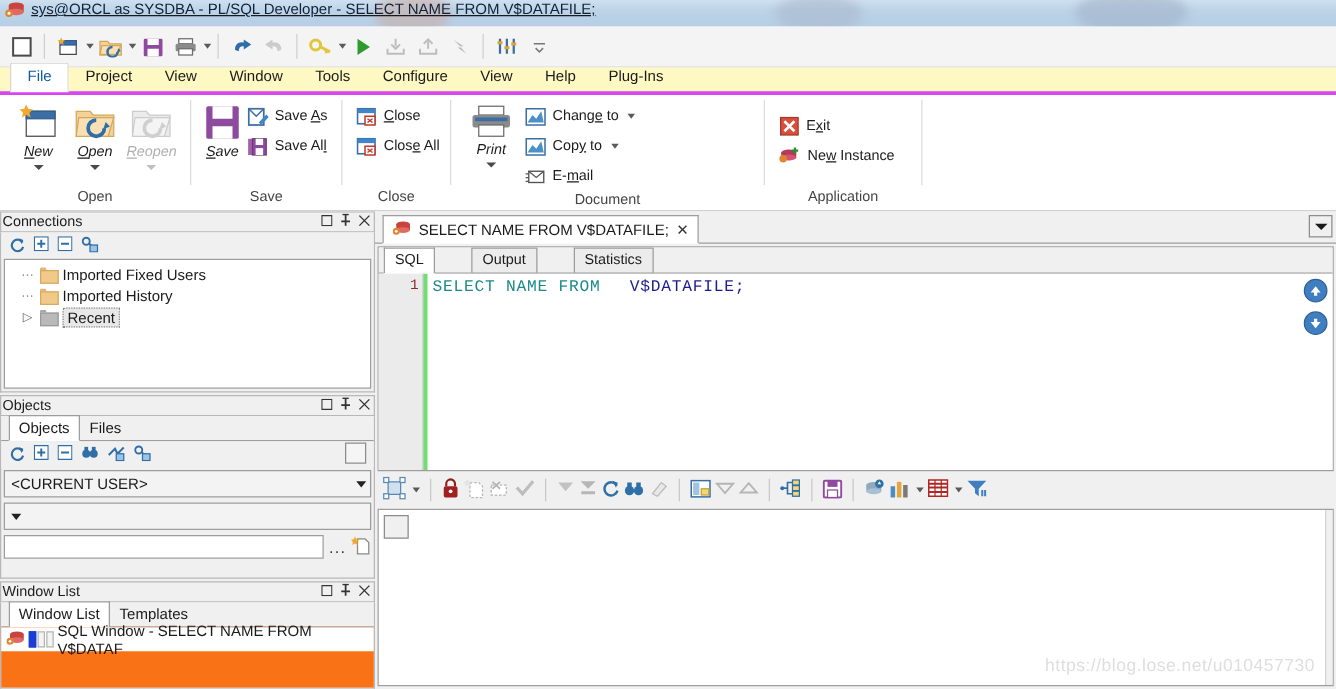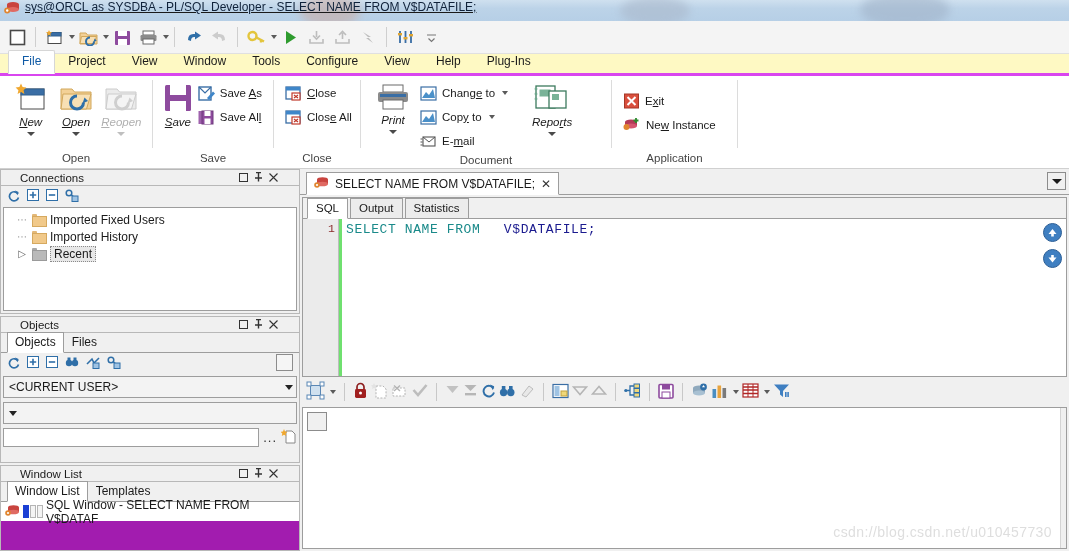--- a/index.html
+++ b/index.html
@@ -88,21 +88,21 @@
     display:flex; align-items:center; gap:5px; height:24px; padding:0 3px;
     font-size:11.5px; color:#1b1b1b; white-space:nowrap;
   }
   .col-small { display:flex; flex-direction:column; padding-top:2px; }
   u { text-decoration:underline; }
   
   .main { display:flex; height:calc(551px - 21px - 33px - 22px - 93px); }
   
   .leftpane { width:300px; display:flex; flex-direction:column; background:#f0f0f0; }
   .dock-title {
-    height:17px; display:flex; align-items:center; padding:0 19px;
+    height:17px; display:flex; align-items:center; padding:0 1px;
     background:#f0f0f0; border:1px solid #b8b8b8; font-size:11.5px; color:#1b1b1b;
   }
   .dock-title .t { flex:1; }
   .dock-btns { display:flex; align-items:center; gap:6px; padding-right:2px; color:#333; }
   .panel-body {
     background:#f0f0f0; border:1px solid #b8b8b8; border-top:none;
     flex:1; display:flex; flex-direction:column; min-height:0;
   }
   .mini-toolbar {
     height:21px; display:flex; align-items:center; gap:7px; padding:0 6px;
@@ -177,21 +177,21 @@
     position:absolute; right:3px; top:3px; width:19px; height:18px;
     background:#f0f0f0; border:1px solid #8c8c8c;
     display:flex; align-items:center; justify-content:center;
   }
   .editor-shell {
     background:#ffffff; border:1px solid #9d9d9d; margin:2px 2px 0;
     flex:0 0 auto; height:180px; display:flex; flex-direction:column; position:relative;
   }
   .sqltabs {
     display:flex; align-items:center; height:21px; padding-left:4px;
-    border-bottom:1px solid #9d9d9d; background:#f0f0f0;
+    border-bottom:1px solid #9d9d9d; background:#f0f0f0;gap:27px;
   }
   .stab {
     padding:2px 8px 3px; font-size:11.5px; border:1px solid #9d9d9d;
     background:#ececec; margin-right:2px; line-height:14px;
   }
   .stab.active { background:#ffffff; border-bottom:1px solid #ffffff; margin-bottom:-1px; }
   .code-area { flex:1; display:flex; background:#ffffff; position:relative; min-height:0; }
   .gutter {
     width:36px; background:#ebebeb; border-right:1px solid #bcbcbc;
     text-align:right; padding:3px 3px 0 0; font-family:"Liberation Mono", monospace;
@@ -493,33 +493,20 @@
           <span class="caret-sm"></span>
         </div>
         <div class="small-btn">
           <svg width="17" height="15">
             <rect x="3" y="3" width="12" height="9" fill="#fff" stroke="#555" stroke-width="1.1"></rect>
             <path d="M3 3 L9 8 L15 3" fill="none" stroke="#555" stroke-width="1"></path>
             <path d="M0.5 5 h2 M0.5 8 h2 M0.5 11 h2" stroke="#555" stroke-width="1"></path>
           </svg>
           <span>E-<u>m</u>ail</span>
         </div>
-      </div>
-      <div class="big-btn" style="width:58px;margin-left:12px">
-        <svg width="38" height="30">
-          <rect x="3" y="3" width="19" height="22" fill="#fff" stroke="#3c7a5e" stroke-width="1.3"></rect>
-          <rect x="6.5" y="6.5" width="11" height="7" fill="#79b398"></rect>
-          <rect x="16" y="8" width="17" height="17" fill="#fff" stroke="#3c7a5e" stroke-width="1.3"></rect>
-          <rect x="19" y="11" width="7" height="6" fill="#79b398"></rect>
-          <circle cx="3" cy="6" r="1.4" fill="#6ea78d"></circle>
-          <circle cx="3" cy="11" r="1.4" fill="#6ea78d"></circle>
-          <circle cx="3" cy="16" r="1.4" fill="#6ea78d"></circle>
-        </svg>
-        <span class="lbl">Repo<u>r</u>ts</span>
-        <div class="big-caret"></div>
       </div>
     </div>
     <div class="rgroup-label">Document</div>
   </div>
   <div class="rgroup-divider"></div>
 
   <div class="rgroup" style="width:125px">
     <div class="rgroup-body" style="padding-top:6px">
       <div class="col-small">
         <div class="small-btn" style="margin-top:5px">
@@ -726,21 +713,21 @@
                 <path d="M0.5 0.5 L8.5 8.5 M8.5 0.5 L0.5 8.5" stroke="#333" stroke-width="1.1"></path>
               </svg>
           </span>
         </span>
       </div>
       <div class="panel-body">
         <div class="tab-strip">
           <div class="ptab active">Window List</div>
           <div class="ptab">Templates</div>
         </div>
-        <div style="background:#a21caf;flex:1;min-height:0">
+        <div style="background:#f97316;flex:1;min-height:0">
           <div class="winlist-row">
             <span>
               <svg width="15" height="14">
                 <ellipse cx="8.5" cy="4.5" rx="5.5" ry="2.3" fill="#c9443f"></ellipse>
                 <rect x="3" y="4.5" width="11" height="4.5" fill="#c9443f"></rect>
                 <ellipse cx="8.5" cy="9" rx="5.5" ry="2.3" fill="#e06a63"></ellipse>
                 <circle cx="3" cy="10" r="2.8" fill="#e0852f"></circle>
                 <circle cx="3" cy="10" r="1.1" fill="#fff"></circle>
               </svg>
             </span>
@@ -937,16 +924,16 @@
           <path d="M1 1.5 h15 L10 8 v6 L7 11.5 V8 Z" fill="#3f7fc1"></path>
           <rect x="12" y="9" width="1.6" height="5" fill="#3f7fc1"></rect>
           <rect x="14.3" y="9" width="1.6" height="5" fill="#3f7fc1"></rect>
         </svg>
       </span>
     </div>
 
     <div class="grid-area">
       <div class="grid-corner"></div>
       <div class="sb-right"></div>
-      <div class="watermark">csdn://blog.csdn.net/u010457730</div>
+      <div class="watermark">https://blog.lose.net/u010457730</div>
     </div>
   </div>
 </div>
 
 </body></html>

